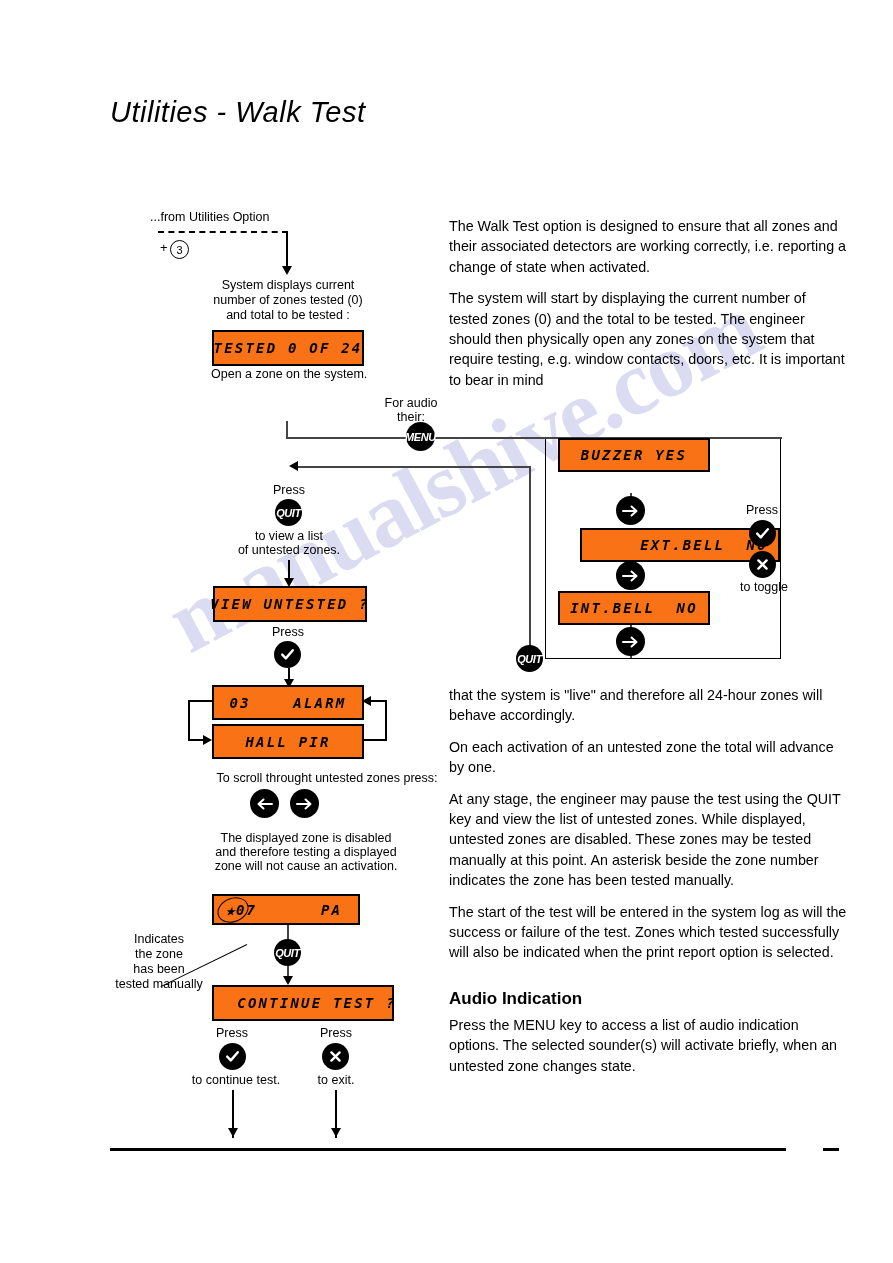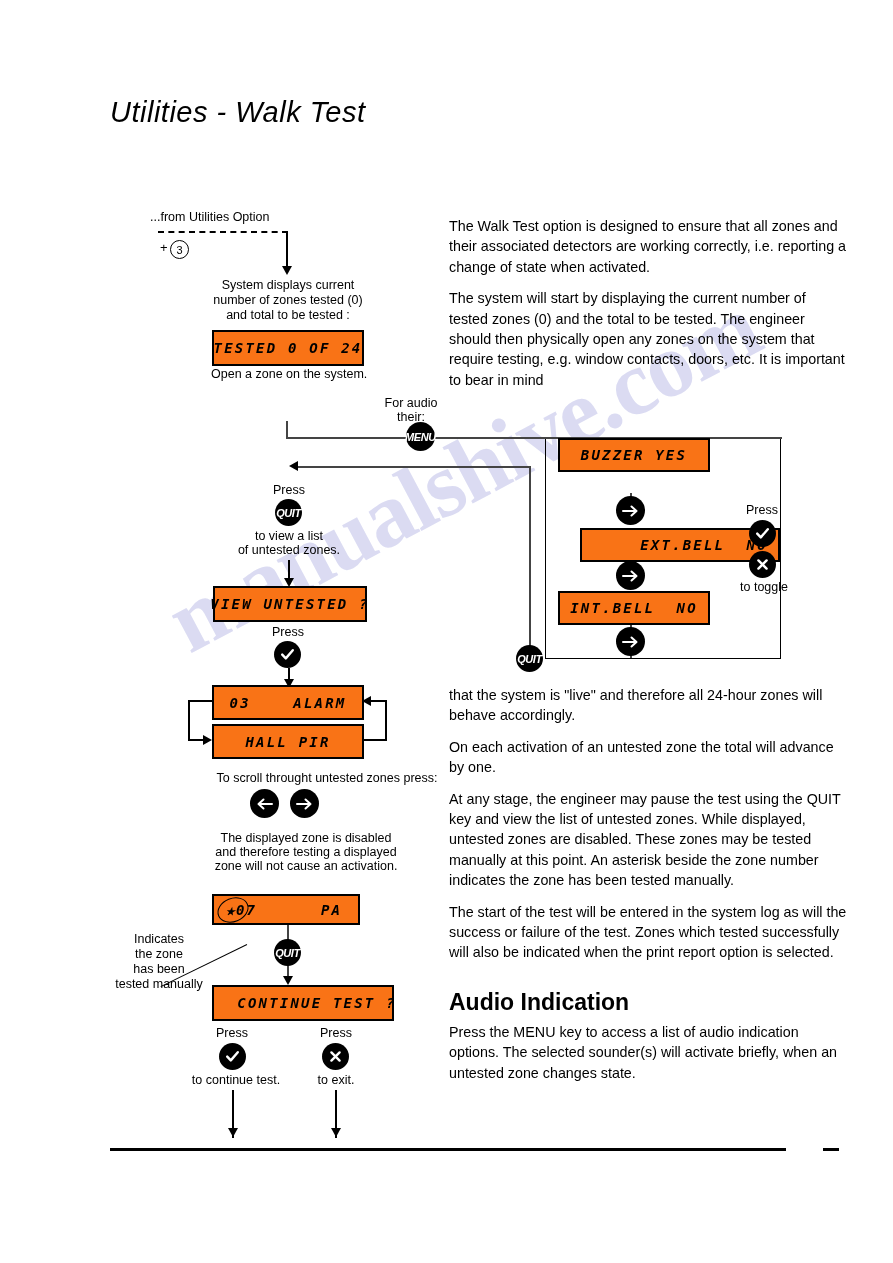--- a/index.html
+++ b/index.html
@@ -21,21 +21,21 @@
   .title{position:absolute;left:110px;top:96px;font-size:29px;font-style:italic;
      font-weight:400;letter-spacing:.5px;white-space:nowrap;z-index:5;}
 
   
   .t{position:absolute;font-size:12.5px;line-height:15px;z-index:5;}
   .t.c{text-align:center;}
 
   
   .body-col{position:absolute;left:449px;top:216px;width:398px;z-index:5;}
   .body-col p{margin:0 0 11px 0;font-size:14.3px;line-height:20.4px;}
-  .body-col h3{margin:26px 0 6px 0;font-size:23px;font-weight:700;}
+  .body-col h3{margin:26px 0 6px 0;font-size:17px;font-weight:700;}
 
   
   .lcd{position:absolute;border:2.5px solid #000;background:#f97316;
        display:flex;align-items:center;justify-content:center;z-index:6;}
   .lcd span{font-family:"DejaVu Sans Mono","Liberation Mono",monospace;
        font-size:14px;font-style:italic;font-weight:700;letter-spacing:2.2px;
        white-space:pre;}
 
   
   .key{position:absolute;border-radius:50%;background:#000;color:#fff;

